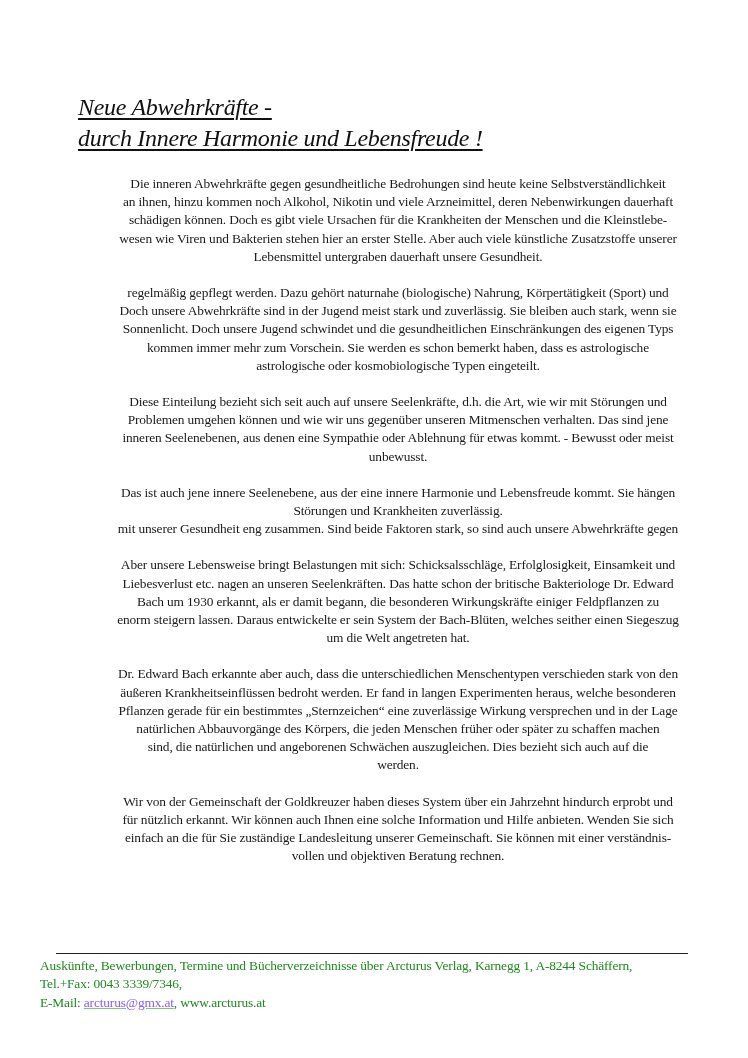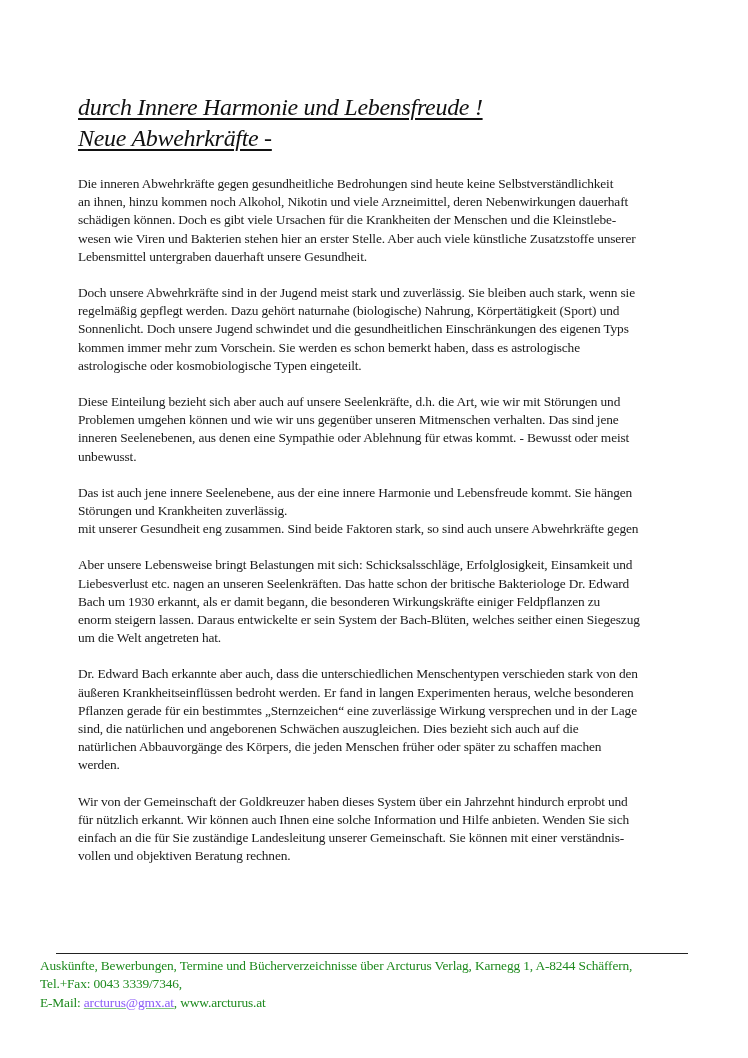--- a/index.html
+++ b/index.html
@@ -46,20 +46,21 @@
       position: absolute;
       left: 78px;
       top: 175px;
       width: 640px;
     }
     .para {
       margin: 0 0 18px 0;
       font-size: 13.4px;
       line-height: 18.2px;
       letter-spacing: -0.15px;
+      text-align: center;
     }
     .para .ln {
       display: block;
       white-space: nowrap;
     }
     .footer-rule {
       position: absolute;
       left: 56px;
       top: 953px;
       width: 632px;
@@ -85,44 +86,44 @@
       text-decoration: underline;
       text-decoration-color: #7fc47f;
     }
   </style>
 </head>
 <body>
 
 <div class="page">
 
   <h1 class="title">
+    <span>Neue Abwehrkräfte -</span>
     <span>durch Innere Harmonie und Lebensfreude !</span>
-    <span>Neue Abwehrkräfte -</span>
   </h1>
 
   <div class="body-text">
 
     <p class="para">
       <span class="ln">Die inneren Abwehrkräfte gegen gesundheitliche Bedrohungen sind heute keine Selbstverständlichkeit</span>
       <span class="ln">an ihnen, hinzu kommen noch Alkohol, Nikotin und viele Arzneimittel, deren Nebenwirkungen dauerhaft</span>
       <span class="ln">schädigen können. Doch es gibt viele Ursachen für die Krankheiten der Menschen und die Kleinstlebe-</span>
       <span class="ln">wesen wie Viren und Bakterien stehen hier an erster Stelle. Aber auch viele künstliche Zusatzstoffe unserer</span>
       <span class="ln">Lebensmittel untergraben dauerhaft unsere Gesundheit.</span>
     </p>
 
     <p class="para">
+      <span class="ln">regelmäßig gepflegt werden. Dazu gehört naturnahe  (biologische) Nahrung, Körpertätigkeit (Sport) und</span>
       <span class="ln">Doch unsere Abwehrkräfte sind in der Jugend meist stark und zuverlässig. Sie bleiben auch stark, wenn sie</span>
-      <span class="ln">regelmäßig gepflegt werden. Dazu gehört naturnahe  (biologische) Nahrung, Körpertätigkeit (Sport) und</span>
       <span class="ln">Sonnenlicht. Doch unsere Jugend schwindet und die gesundheitlichen Einschränkungen des eigenen Typs</span>
       <span class="ln">kommen immer mehr zum Vorschein. Sie werden es schon bemerkt haben, dass es astrologische</span>
       <span class="ln">astrologische oder kosmobiologische Typen eingeteilt.</span>
     </p>
 
     <p class="para">
-      <span class="ln">Diese Einteilung bezieht sich aber auch auf unsere Seelenkräfte, d.h. die Art, wie wir mit Störungen und</span>
+      <span class="ln">Diese Einteilung bezieht sich seit auch auf unsere Seelenkräfte, d.h. die Art, wie wir mit Störungen und</span>
       <span class="ln">Problemen umgehen können und wie wir uns gegenüber unseren Mitmenschen verhalten. Das sind jene</span>
       <span class="ln">inneren Seelenebenen, aus denen eine Sympathie oder Ablehnung für etwas kommt.  - Bewusst oder meist</span>
       <span class="ln">unbewusst.</span>
     </p>
 
     <p class="para">
       <span class="ln">Das ist auch jene innere Seelenebene, aus der eine innere Harmonie und Lebensfreude kommt. Sie hängen</span>
       <span class="ln">Störungen und Krankheiten zuverlässig.</span>
       <span class="ln">mit unserer Gesundheit eng zusammen. Sind beide Faktoren stark, so sind auch unsere Abwehrkräfte gegen</span>
     </p>
@@ -132,22 +133,22 @@
       <span class="ln">Liebesverlust  etc. nagen an unseren Seelenkräften. Das hatte schon der britische Bakteriologe Dr. Edward</span>
       <span class="ln">Bach um 1930 erkannt, als er damit begann, die besonderen Wirkungskräfte einiger Feldpflanzen zu</span>
       <span class="ln">enorm steigern lassen. Daraus entwickelte er sein System der Bach-Blüten, welches seither einen Siegeszug</span>
       <span class="ln">um die Welt angetreten hat.</span>
     </p>
 
     <p class="para">
       <span class="ln">Dr. Edward Bach erkannte aber auch, dass die unterschiedlichen Menschentypen verschieden stark von den</span>
       <span class="ln">äußeren Krankheitseinflüssen bedroht werden. Er fand in langen Experimenten heraus, welche besonderen</span>
       <span class="ln">Pflanzen gerade für ein bestimmtes „Sternzeichen“ eine zuverlässige Wirkung versprechen und in der Lage</span>
+      <span class="ln">natürlichen Abbauvorgänge des Körpers, die jeden Menschen früher oder später zu schaffen machen</span>
       <span class="ln">sind, die natürlichen und angeborenen Schwächen auszugleichen. Dies bezieht sich auch auf die</span>
-      <span class="ln">natürlichen Abbauvorgänge des Körpers, die jeden Menschen früher oder später zu schaffen machen</span>
       <span class="ln">werden.</span>
     </p>
 
     <p class="para">
       <span class="ln">Wir von der Gemeinschaft der Goldkreuzer haben dieses System über ein Jahrzehnt hindurch erprobt und</span>
       <span class="ln">für nützlich erkannt. Wir können auch Ihnen eine solche Information und Hilfe anbieten. Wenden Sie sich</span>
       <span class="ln">einfach an die für Sie zuständige Landesleitung unserer  Gemeinschaft. Sie können mit einer verständnis-</span>
       <span class="ln">vollen und objektiven Beratung rechnen.</span>
     </p>
 

